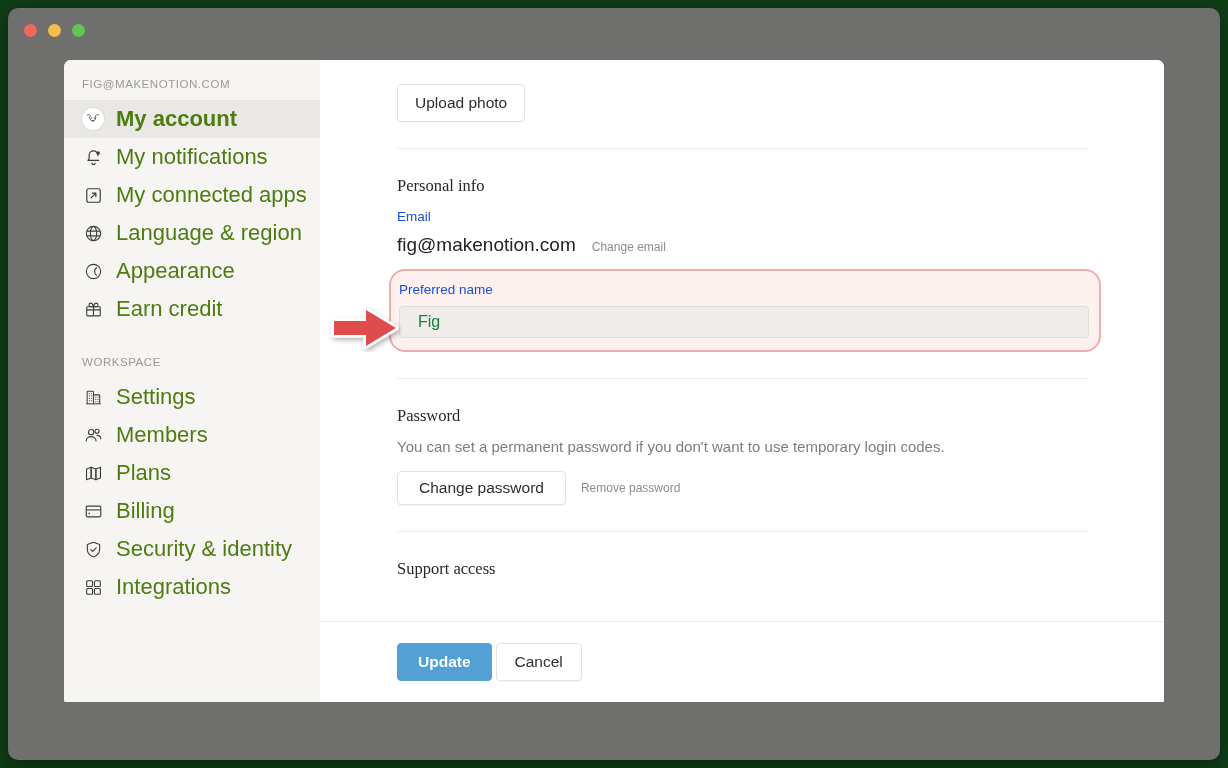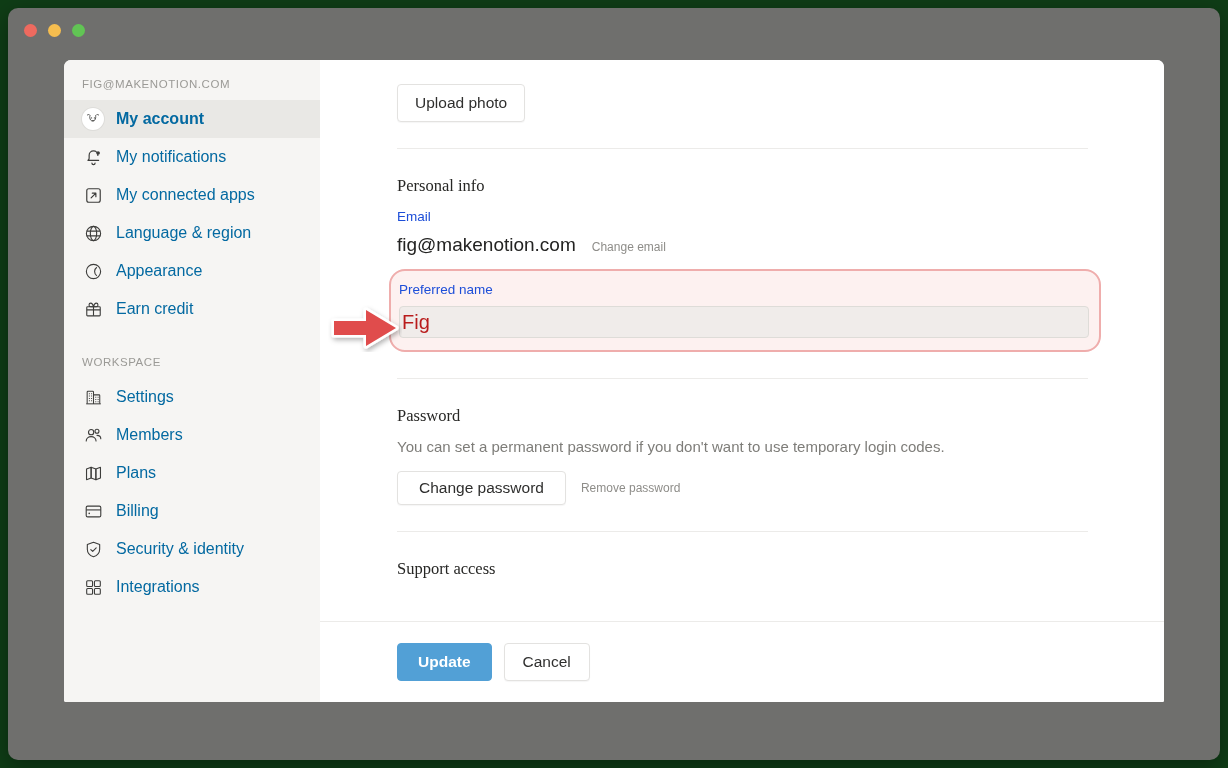--- a/index.html
+++ b/index.html
@@ -89,23 +89,23 @@
     align-items: center;
     height: 38px;
     padding-left: 18px;
     gap: 12px;
     cursor: pointer;
     color: #2f2f2e;
   }
   .side-item.active { background: #e9e8e5; }
   .side-item.active .side-item-label { font-weight: bold; }
   .side-item-label {
-    font-size: 16px;
+    font-size: 22px;
     line-height: 20px;
-    color: #0369a1;
+    color: #4d7c0f;
     white-space: nowrap;
   }
   .side-icon {
     width: 22px;
     height: 22px;
     flex: 0 0 22px;
     display: flex;
     align-items: center;
     justify-content: center;
     color: #4a4a48;
@@ -212,23 +212,23 @@
     padding: 10px 10px 12px 8px;
   }
   #preferred-name-highlight .field-label { margin-top: 0; }
   #preferred-name-input {
     margin-top: 7px;
     width: 690px;
     height: 32px;
     border: 1px solid #dedcd8;
     border-radius: 4px;
     background: #f0ecea;
-    font-size: 20px;
-    color: #b91c1c;
-    padding: 0 2px;
+    font-size: 16px;
+    color: #15803d;
+    padding: 0 18px;
     font-family: "Liberation Sans", sans-serif;
     outline: none;
   }
 
   .body-text {
     font-size: 15px;
     color: #7e7d79;
     line-height: 21px;
     margin-top: 9px;
     width: 550px;
@@ -247,21 +247,21 @@
   
   #footer {
     position: absolute;
     left: 0; right: 0; bottom: 0;
     height: 81px;
     background: #ffffff;
     border-top: 1px solid #ecebe9;
     display: flex;
     align-items: center;
     padding-left: 77px;
-    gap: 12px;
+    gap: 4px;
   }
   #update-btn {
     height: 38px;
     padding: 0 20px;
     background: #52a0d6;
     border: 1px solid #52a0d6;
     color: #ffffff;
     font-size: 15.5px;
     font-weight: bold;
     border-radius: 4px;

